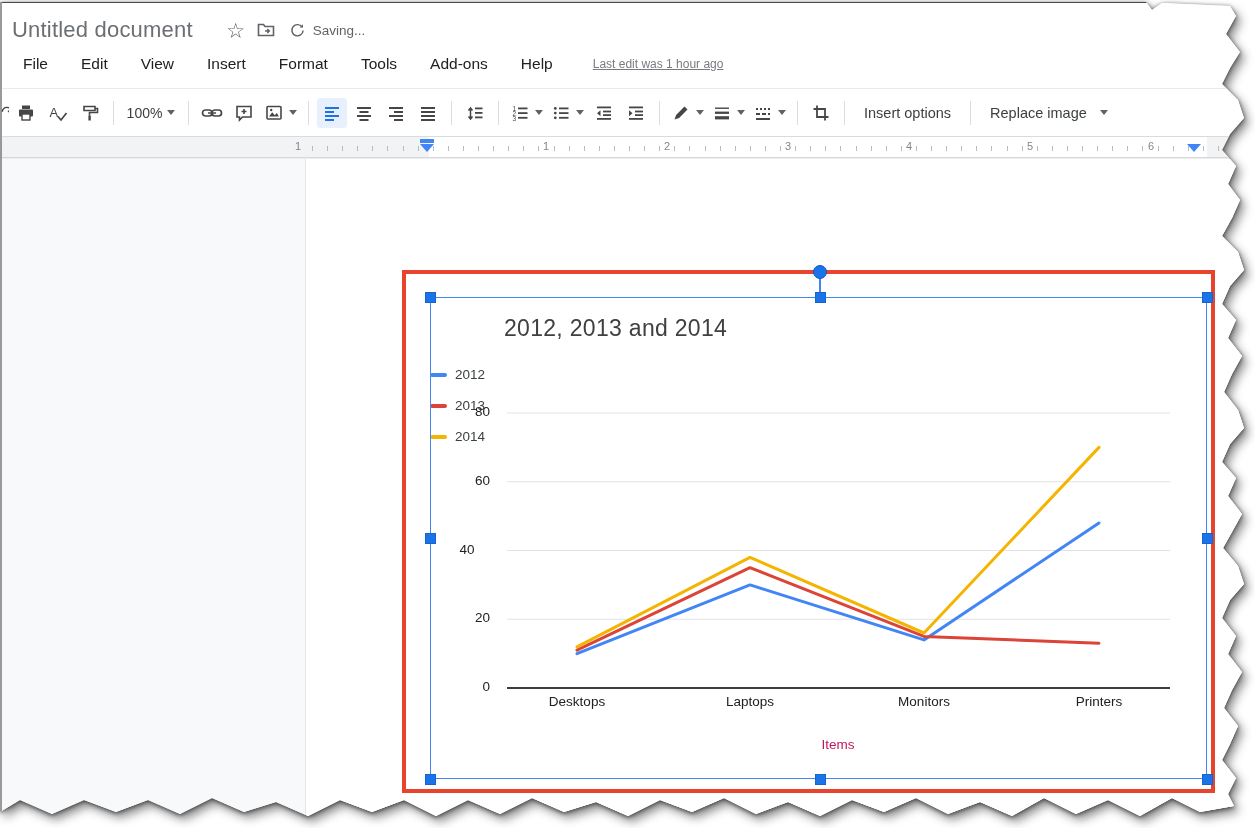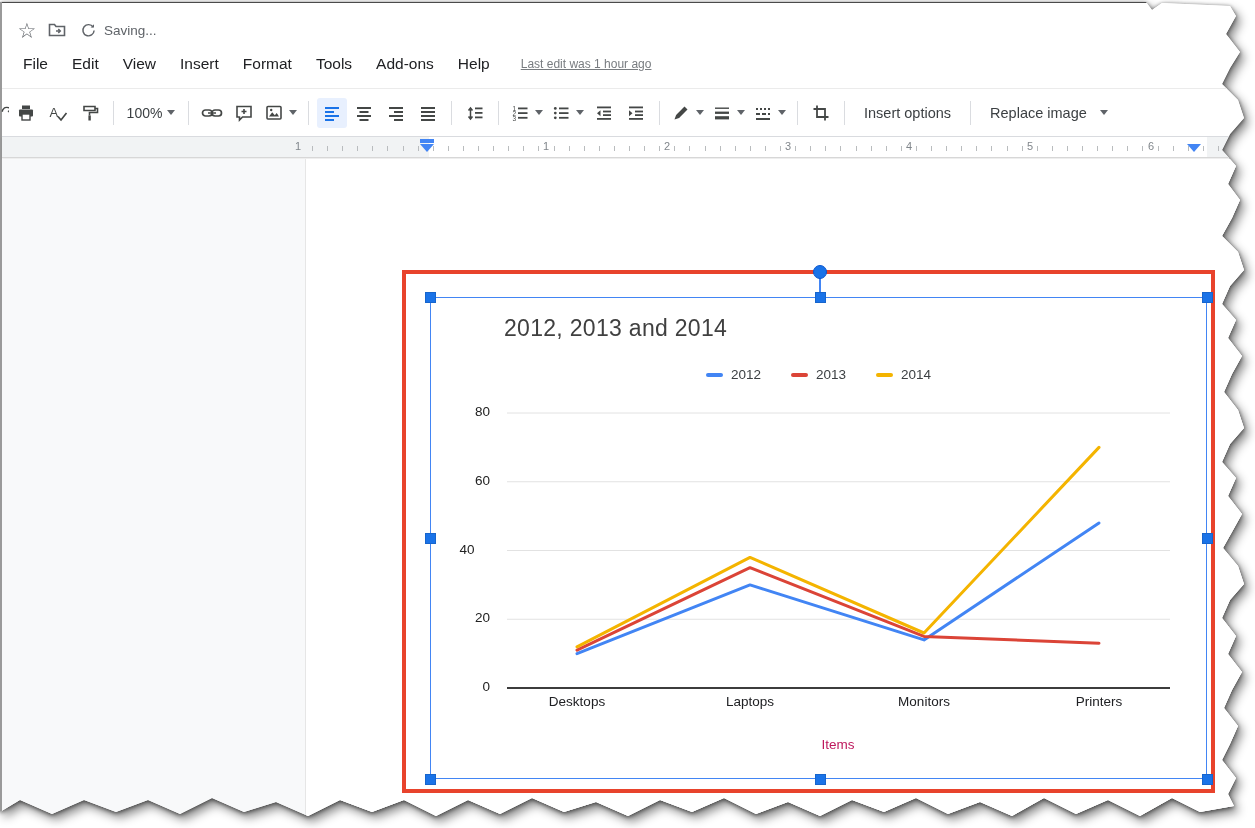--- a/index.html
+++ b/index.html
@@ -14,21 +14,21 @@
   }
   .topline { position:absolute; top:0; left:0; right:0; height:3px; background:#4a4a4a; }
 
   
   .header { position:absolute; top:3px; left:0; right:0; height:85px; background:#fff; }
   .title-row { display:flex; align-items:center; padding:10px 0 0 10px; height:44px; }
   .doc-title { font-size:22px; color:#6b6f73; letter-spacing:.2px; margin-right:28px; }
   .hdr-ic { display:flex; align-items:center; justify-content:center; width:30px; height:30px; color:#5f6368; cursor:pointer; }
   .star-glyph { font-size:21px; line-height:1; }
   .saving { display:flex; align-items:center; gap:7px; margin-left:8px; color:#5f6368; font-size:13.5px; }
-  .menu-row { display:flex; align-items:center; padding-left:10px; height:34px; gap:2px; }
+  .menu-row { display:flex; align-items:center; padding-left:10px; height:34px; gap:11px; }
   .menu-item { font-size:15.5px; color:#202124; padding:4px 11px; border-radius:3px; cursor:pointer; }
   .last-edit { margin-left:18px; font-size:12px; color:#787c80; text-decoration:underline; cursor:pointer; }
 
   
   .toolbar { position:absolute; top:88px; left:0; right:0; height:49px; background:#fff;
              border-top:1px solid #ebebeb; border-bottom:1px solid #dadce0;
              display:flex; align-items:center; padding-left:2px; gap:2px; }
   .tbtn { display:flex; align-items:center; justify-content:center; min-width:30px; height:30px;
           border-radius:3px; color:#444746; cursor:pointer; padding:0 3px; }
   .tbtn.active { background:#e8f0fe; }
@@ -60,38 +60,39 @@
   .red-box { position:absolute; left:400px; top:270px; width:813px; height:523px; border:4px solid #e8432c; }
   .sel-box { position:absolute; left:428px; top:297px; width:777px; height:482px; border:1px solid #4285f4; }
   .handle { position:absolute; width:11px; height:11px; background:#1a73e8; border:1px solid #1765cc; }
   .rot-line { position:absolute; left:817px; top:278px; width:2px; height:19px; background:#4285f4; }
   .rot-circle { position:absolute; left:811px; top:265px; width:14px; height:14px; border-radius:50%;
                 background:#1a73e8; border:1px solid #0b57d0; }
 
   
   .chart { position:absolute; left:428px; top:297px; width:777px; height:482px; background:#fff; }
   .chart-title { position:absolute; left:26px; top:18px; font-size:23px; color:#404040; letter-spacing:.3px;margin-left:48px; }
-  .legend { position:absolute; left:0; right:0; top:70px; display:flex; justify-content:center; gap:30px; }
+  .legend { position:absolute; left:0; right:0; top:70px; display:flex; justify-content:center; gap:16px;flex-direction:column; }
   .legend-item { display:flex; align-items:center; gap:8px; }
   .legend-swatch { width:17px; height:4px; border-radius:2px; }
   .legend-label { font-size:13.5px; color:#3c4043; }
   .chart-svg { position:absolute; left:0; top:0; }
   .ytick { position:absolute; left:14px; width:46px; text-align:right; font-size:13.5px; color:#222; }
   .xtick { position:absolute; top:397px; transform:translateX(-50%); font-size:13.5px; color:#202124; white-space:nowrap; }
   .xaxis-title { position:absolute; left:408px; top:440px; transform:translateX(-50%); font-size:13.5px; color:#be185d; }
 </style>
 </head>
 <body>
 
 <div class="shadow-wrap">
 <div class="screenshot">
   <div class="topline"></div>
 
   <div class="header">
     <div class="title-row">
+      <span class="doc-title">Untitled document</span>
       <span class="hdr-ic">
             <span class="star-glyph">☆</span>
           </span>
       <span class="hdr-ic">
         <svg width="20" height="20" viewBox="0 0 20 20">
               <path d="M2.5 4.5 h5 l1.5 2 h8.5 v9 h-15 z" fill="none" stroke="#5f6368" stroke-width="1.6"></path>
               <path d="M9 11 h4 m-1.7 -2 l2 2 -2 2" fill="none" stroke="#5f6368" stroke-width="1.5"></path>
             </svg>
       </span>
       <span class="saving">

